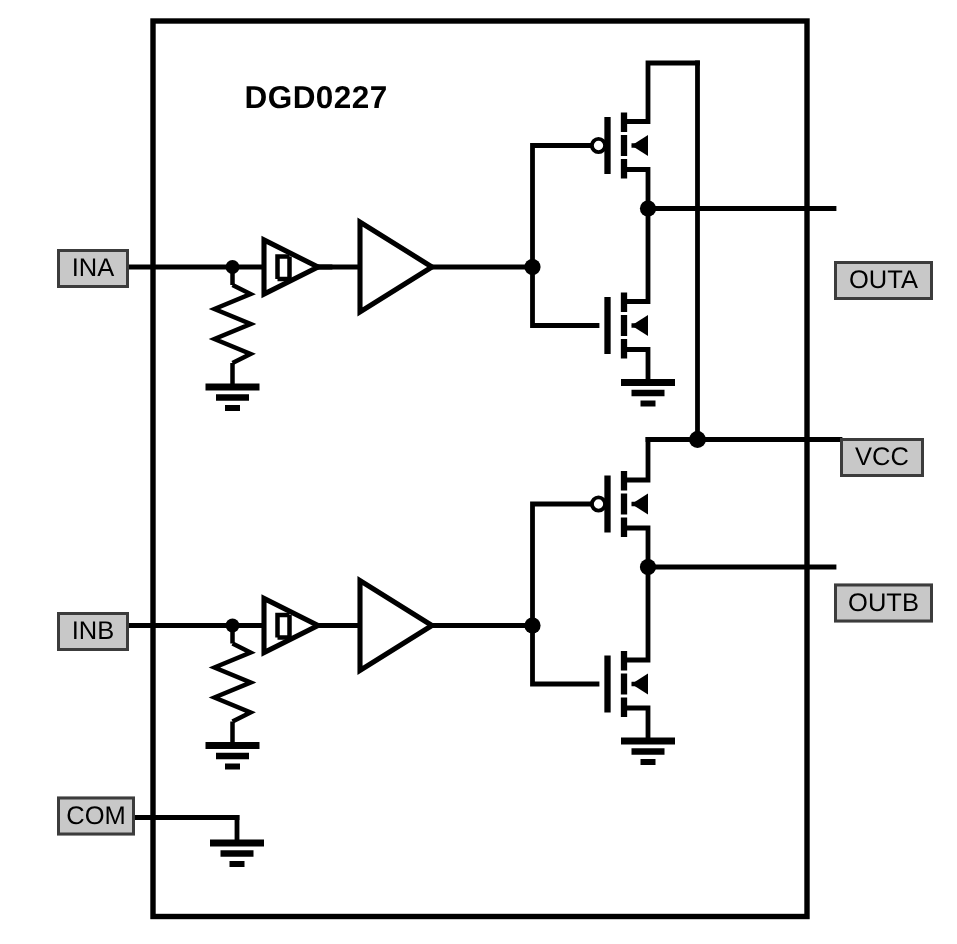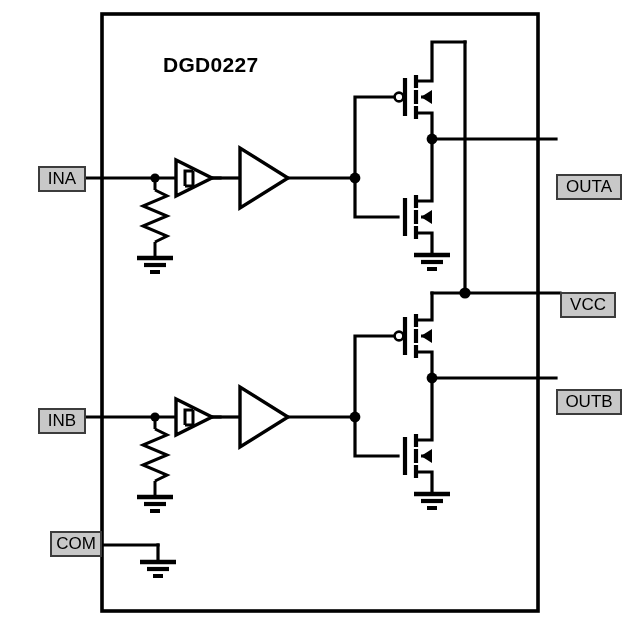--- a/index.html
+++ b/index.html
@@ -275,21 +275,21 @@
       <line x1="147" y1="569" x2="169" y2="569" stroke-width="4.2"></line>
       <line x1="153" y1="576" x2="163" y2="576" stroke-width="4"></line>
     </g>
 
   </svg>
 
   <div class="pin-box" style="left:38px; top:166px; width:48px; height:26px;">INA</div>
 
   <div class="pin-box" style="left:38px; top:408px; width:48px; height:26px;">INB</div>
 
-  <div class="pin-box" style="left:38px; top:531px; width:52px; height:26px;margin-left:12px;">COM</div>
+  <div class="pin-box" style="left:38px; top:531px; width:52px; height:26px;">COM</div>
 
   <div class="pin-box" style="left:556px; top:126px; width:66px; height:26px;margin-top:48px;">OUTA</div>
 
   <div class="pin-box" style="left:560px; top:280px; width:56px; height:26px;margin-top:12px;">VCC</div>
 
   <div class="pin-box" style="left:556px; top:365px; width:66px; height:26px;margin-top:24px;">OUTB</div>
 
 </div>
 
 </body></html>

